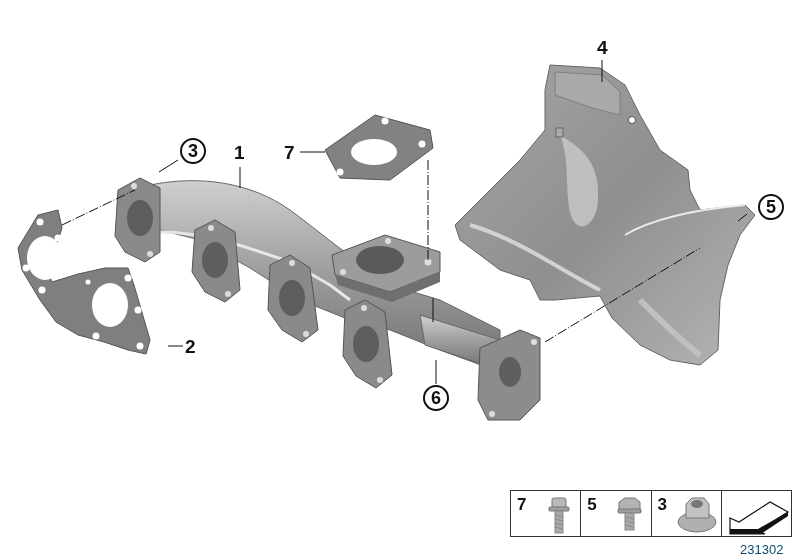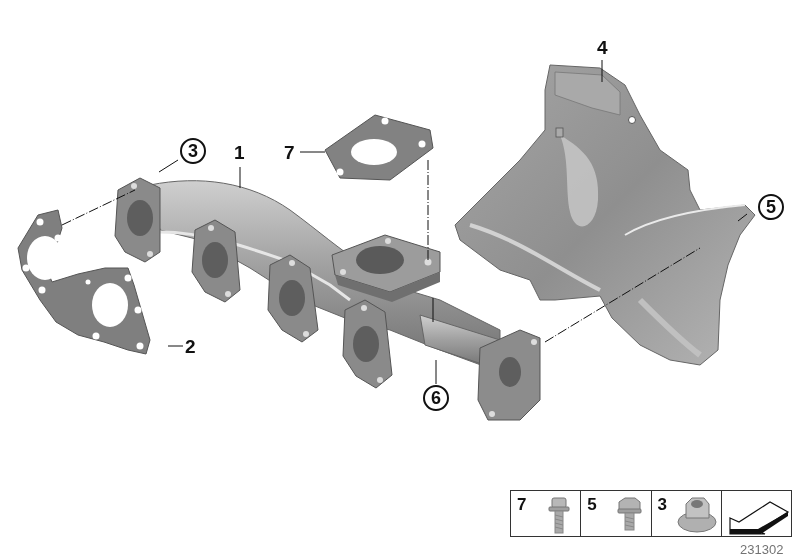--- a/index.html
+++ b/index.html
@@ -6,21 +6,21 @@
   body { width:800px; height:560px; position:relative; overflow:hidden; font-family:"Liberation Sans", sans-serif; }
   .stage { position:absolute; left:0; top:0; width:800px; height:560px; }
   .lbl { position:absolute; font-weight:bold; font-size:19px; color:#111; line-height:1; font-family:"Liberation Sans", sans-serif; }
   .circ { position:absolute; width:26px; height:26px; border:2px solid #111; border-radius:50%; background:#fff;
           display:flex; align-items:center; justify-content:center; font-weight:bold; font-size:18px; color:#111; box-sizing:border-box; }
   .legend { position:absolute; left:510px; top:490px; width:282px; height:47px; border:1px solid #333; display:flex; box-sizing:border-box; background:#fff; }
   .cell { flex:1; position:relative; border-right:1px solid #333; }
   .cell:last-child { border-right:none; }
   .cell .num { position:absolute; left:6px; top:4px; font-weight:bold; font-size:17px; color:#111; }
   .cell svg { position:absolute; }
-  .diag-no { position:absolute; left:740px; top:542px; font-size:13px; color:#737373; }
+  .diag-no { position:absolute; left:740px; top:542px; font-size:13px; color:#0c4a6e; }
 </style>
 </head>
 <body>
 
 <div class="stage">
   <svg width="800" height="560" viewBox="0 0 800 560">
     <defs>
       <linearGradient id="metal" x1="0" y1="0" x2="0" y2="1">
         <stop offset="0" stop-color="#cfcfcf"></stop>
         <stop offset="0.45" stop-color="#a0a0a0"></stop>

